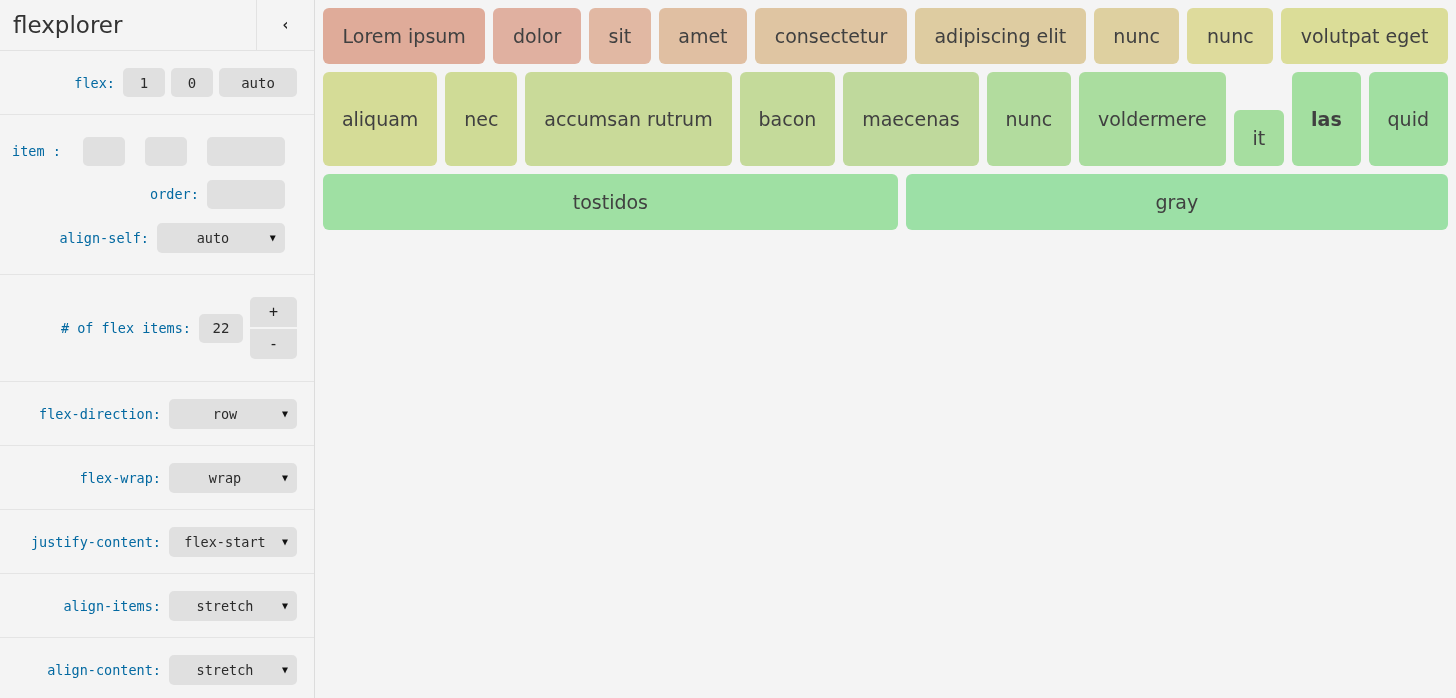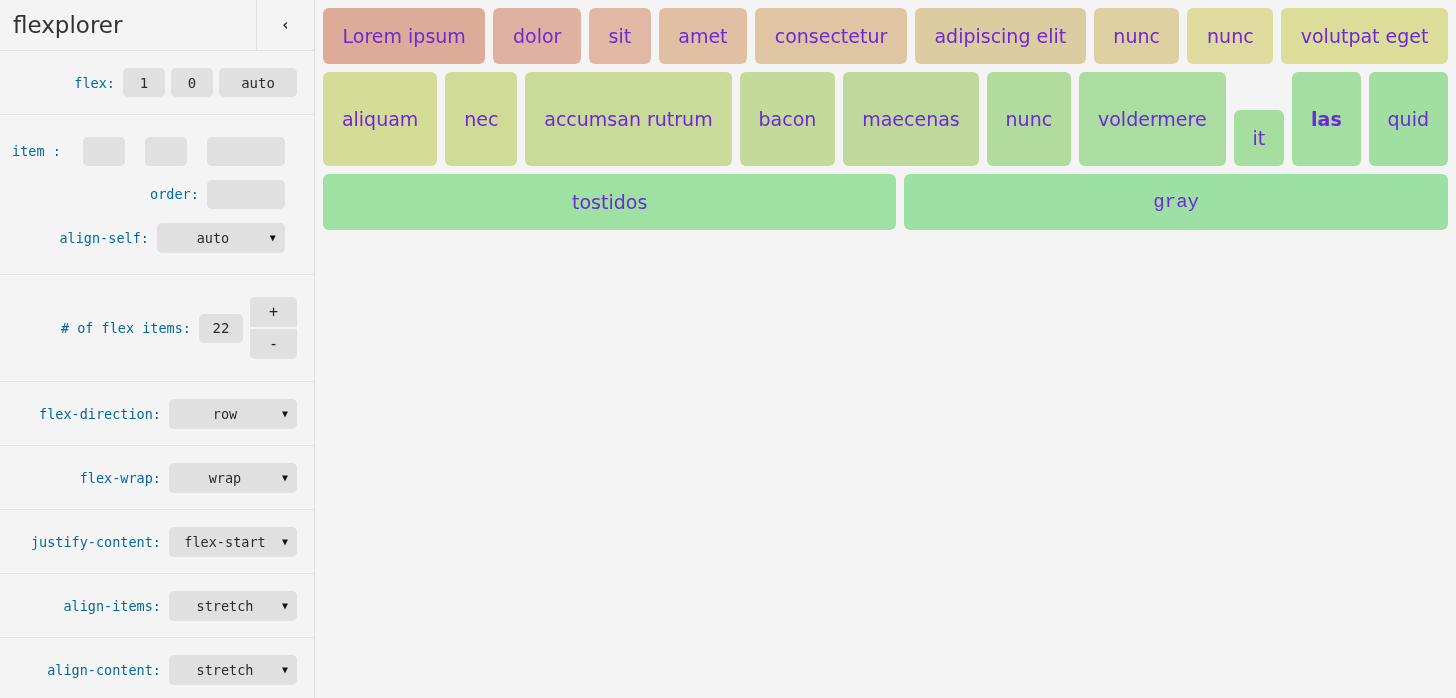--- a/index.html
+++ b/index.html
@@ -165,21 +165,21 @@
   .flex-item {
     flex: 1 0 auto;
     margin: 0 8px 8px 0;
     border-radius: 6px;
     min-height: 56px;
     display: flex;
     align-items: center;
     justify-content: center;
     font-family: "DejaVu Sans", sans-serif;
     font-size: 19px;
-    color: #6d28d9;
+    color: #404040;
     padding: 0 18px;
     white-space: nowrap;
   }
 </style>
 </head>
 <body>
 
 <div class="app">
 
   <aside class="sidebar">
@@ -282,17 +282,17 @@
         <div class="flex-item" style="background: rgb(207, 219, 150);">nec</div>
         <div class="flex-item" style="background: rgb(201, 218, 153);">accumsan rutrum</div>
         <div class="flex-item" style="background: rgb(196, 218, 154);">bacon</div>
         <div class="flex-item" style="background: rgb(191, 217, 156);">maecenas</div>
         <div class="flex-item" style="background: rgb(178, 220, 158);">nunc</div>
         <div class="flex-item" style="background: rgb(170, 221, 159);">voldermere</div>
         <div class="flex-item" style="background: rgb(166, 222, 160); margin-top: 38px;">it</div>
         <div class="flex-item" style="background: rgb(163, 223, 160); font-weight: bold;">las</div>
         <div class="flex-item" style="background: rgb(161, 223, 161);">quid</div>
         <div class="flex-item" style="background: rgb(159, 224, 163);">tostidos</div>
-        <div class="flex-item" style="background: rgb(156, 224, 166); font-family: Liberation Mono, monospace;">gray</div>
+        <div class="flex-item" style="background: rgb(156, 224, 166);">gray</div>
       </div>
   </main>
 
 </div>
 
 </body></html>

